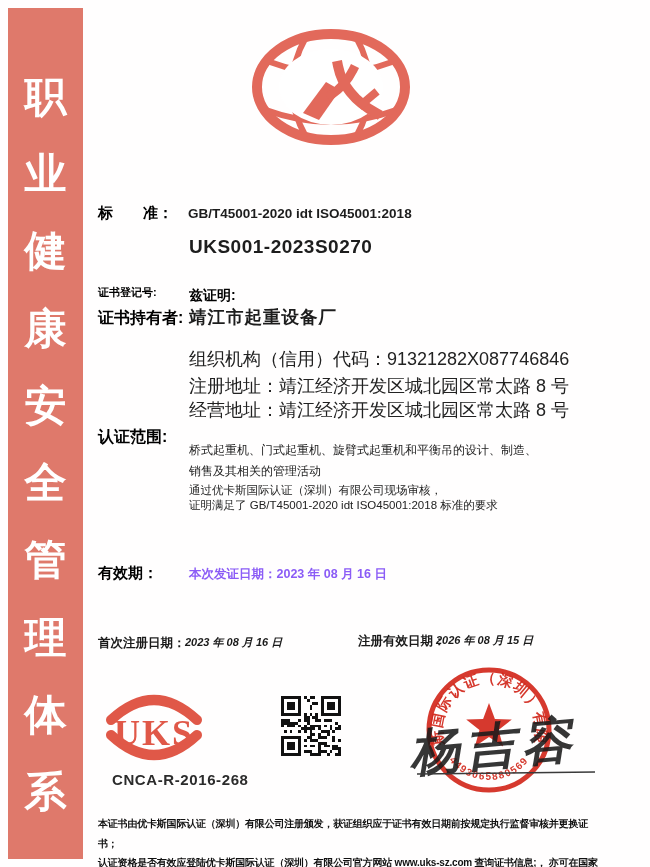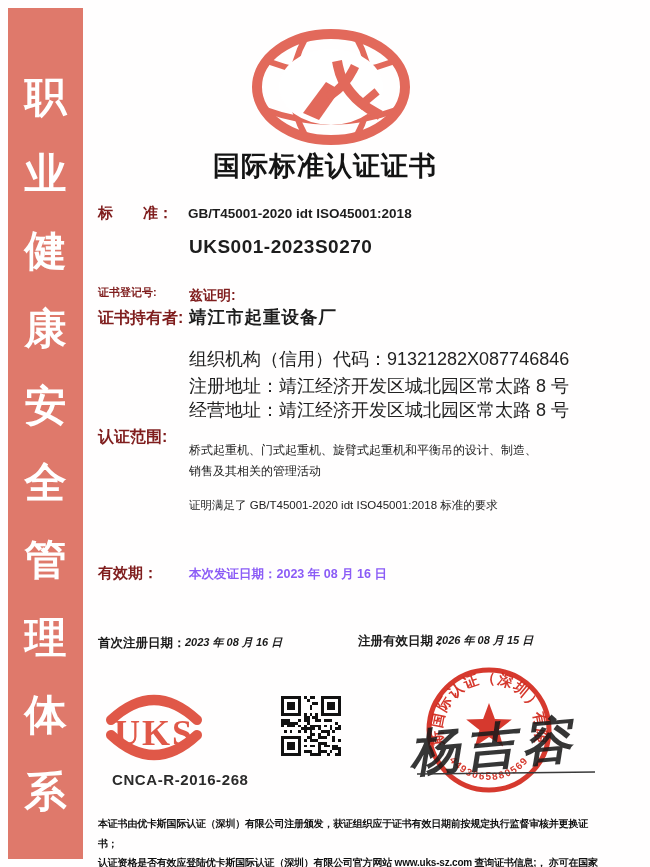--- a/index.html
+++ b/index.html
@@ -10,21 +10,21 @@
   .sidebar{position:absolute;left:8px;top:8px;width:75px;height:851px;background:#df796b;
            display:flex;flex-direction:column;align-items:center;justify-content:space-between;
            padding:68px 0 46px;box-sizing:border-box;}
   .sidebar .ch{color:#ffffff;font-size:42px;font-weight:bold;line-height:1;}
 
   
   .logo{position:absolute;left:250px;top:28px;}
   .title{position:absolute;left:97px;top:148px;width:456px;text-align:center;
          font-size:27px;font-weight:bold;letter-spacing:1px;color:#141414;}
 
-  .lbl{position:absolute;font-weight:bold;color:#7f1d1d;}
+  .lbl{position:absolute;font-weight:bold;color:#000000;}
   .val{position:absolute;color:#1d1d1d;}
 
   .lbl-standard{left:98px;top:204px;font-size:15px;}
   .val-standard{left:188px;top:206px;font-size:13.5px;font-weight:bold;}
 
   .lbl-regno{left:98px;top:241px;font-size:11px;margin-top:44px;}
   .val-regno{left:189px;top:236px;font-size:19px;font-weight:bold;letter-spacing:.5px;}
 
   .certify{left:189px;top:287px;font-size:14px;font-weight:bold;}
   .lbl-holder{left:98px;top:308px;font-size:16px;}
@@ -86,39 +86,39 @@
       <path d="M 56,9 Q 28,59 56,109" fill="none" stroke="#e2695b" stroke-width="6"></path>
       <path d="M 106,9 Q 134,59 106,109" fill="none" stroke="#e2695b" stroke-width="6"></path>
       <ellipse cx="81" cy="59" rx="52" ry="38" fill="#ffffff"></ellipse>
       <polygon points="53,85 76,54 90,62 69,92" fill="#e2695b"></polygon>
       <path d="M 88,38 C 92,58 106,74 126,85" fill="none" stroke="#e2695b" stroke-width="10" stroke-linecap="square"></path>
       <path d="M 103,42 C 97,54 90,61 81,67" fill="none" stroke="#e2695b" stroke-width="9" stroke-linecap="square"></path>
       <path d="M 112,76 L 124,66" fill="none" stroke="#e2695b" stroke-width="8" stroke-linecap="square"></path>
     </svg>
   </div>
 
-  <div class="title">国际标准认证证书</div>
 
   <div class="lbl lbl-standard">标　　准：</div>
   <div class="val val-standard">GB/T45001-2020 idt ISO45001:2018</div>
 
   <div class="lbl lbl-regno">证书登记号:</div>
   <div class="val val-regno">UKS001-2023S0270</div>
 
   <div class="lbl certify">兹证明:</div>
   <div class="lbl lbl-holder">证书持有者:</div>
   <div class="val val-holder">靖江市起重设备厂</div>
 
   <div class="val info info-1">组织机构（信用）代码：91321282X087746846</div>
   <div class="val info info-2">注册地址：靖江经济开发区城北园区常太路 8 号</div>
   <div class="val info info-3">经营地址：靖江经济开发区城北园区常太路 8 号</div>
 
   <div class="lbl lbl-scope">认证范围:</div>
   <div class="val val-scope">桥式起重机、门式起重机、旋臂式起重机和平衡吊的设计、制造、销售及其相关的管理活动</div>
 
+  <div class="val audit audit-1">通过优卡斯国际认证（深圳）有限公司现场审核，</div>
   <div class="val audit audit-2">证明满足了 GB/T45001-2020 idt ISO45001:2018 标准的要求</div>
 
   <div class="lbl lbl-valid">有效期：</div>
   <div class="val date-line date-issue">本次发证日期：2023 年 08 月 16 日</div>
 
   <div class="regrow-lbl firstreg-lbl">首次注册日期：</div>
   <div class="regrow-val firstreg-val">2023 年 08 月 16 日</div>
   <div class="regrow-lbl regvalid-lbl">注册有效日期：</div>
   <div class="regrow-val regvalid-val">2026 年 08 月 15 日</div>
 

